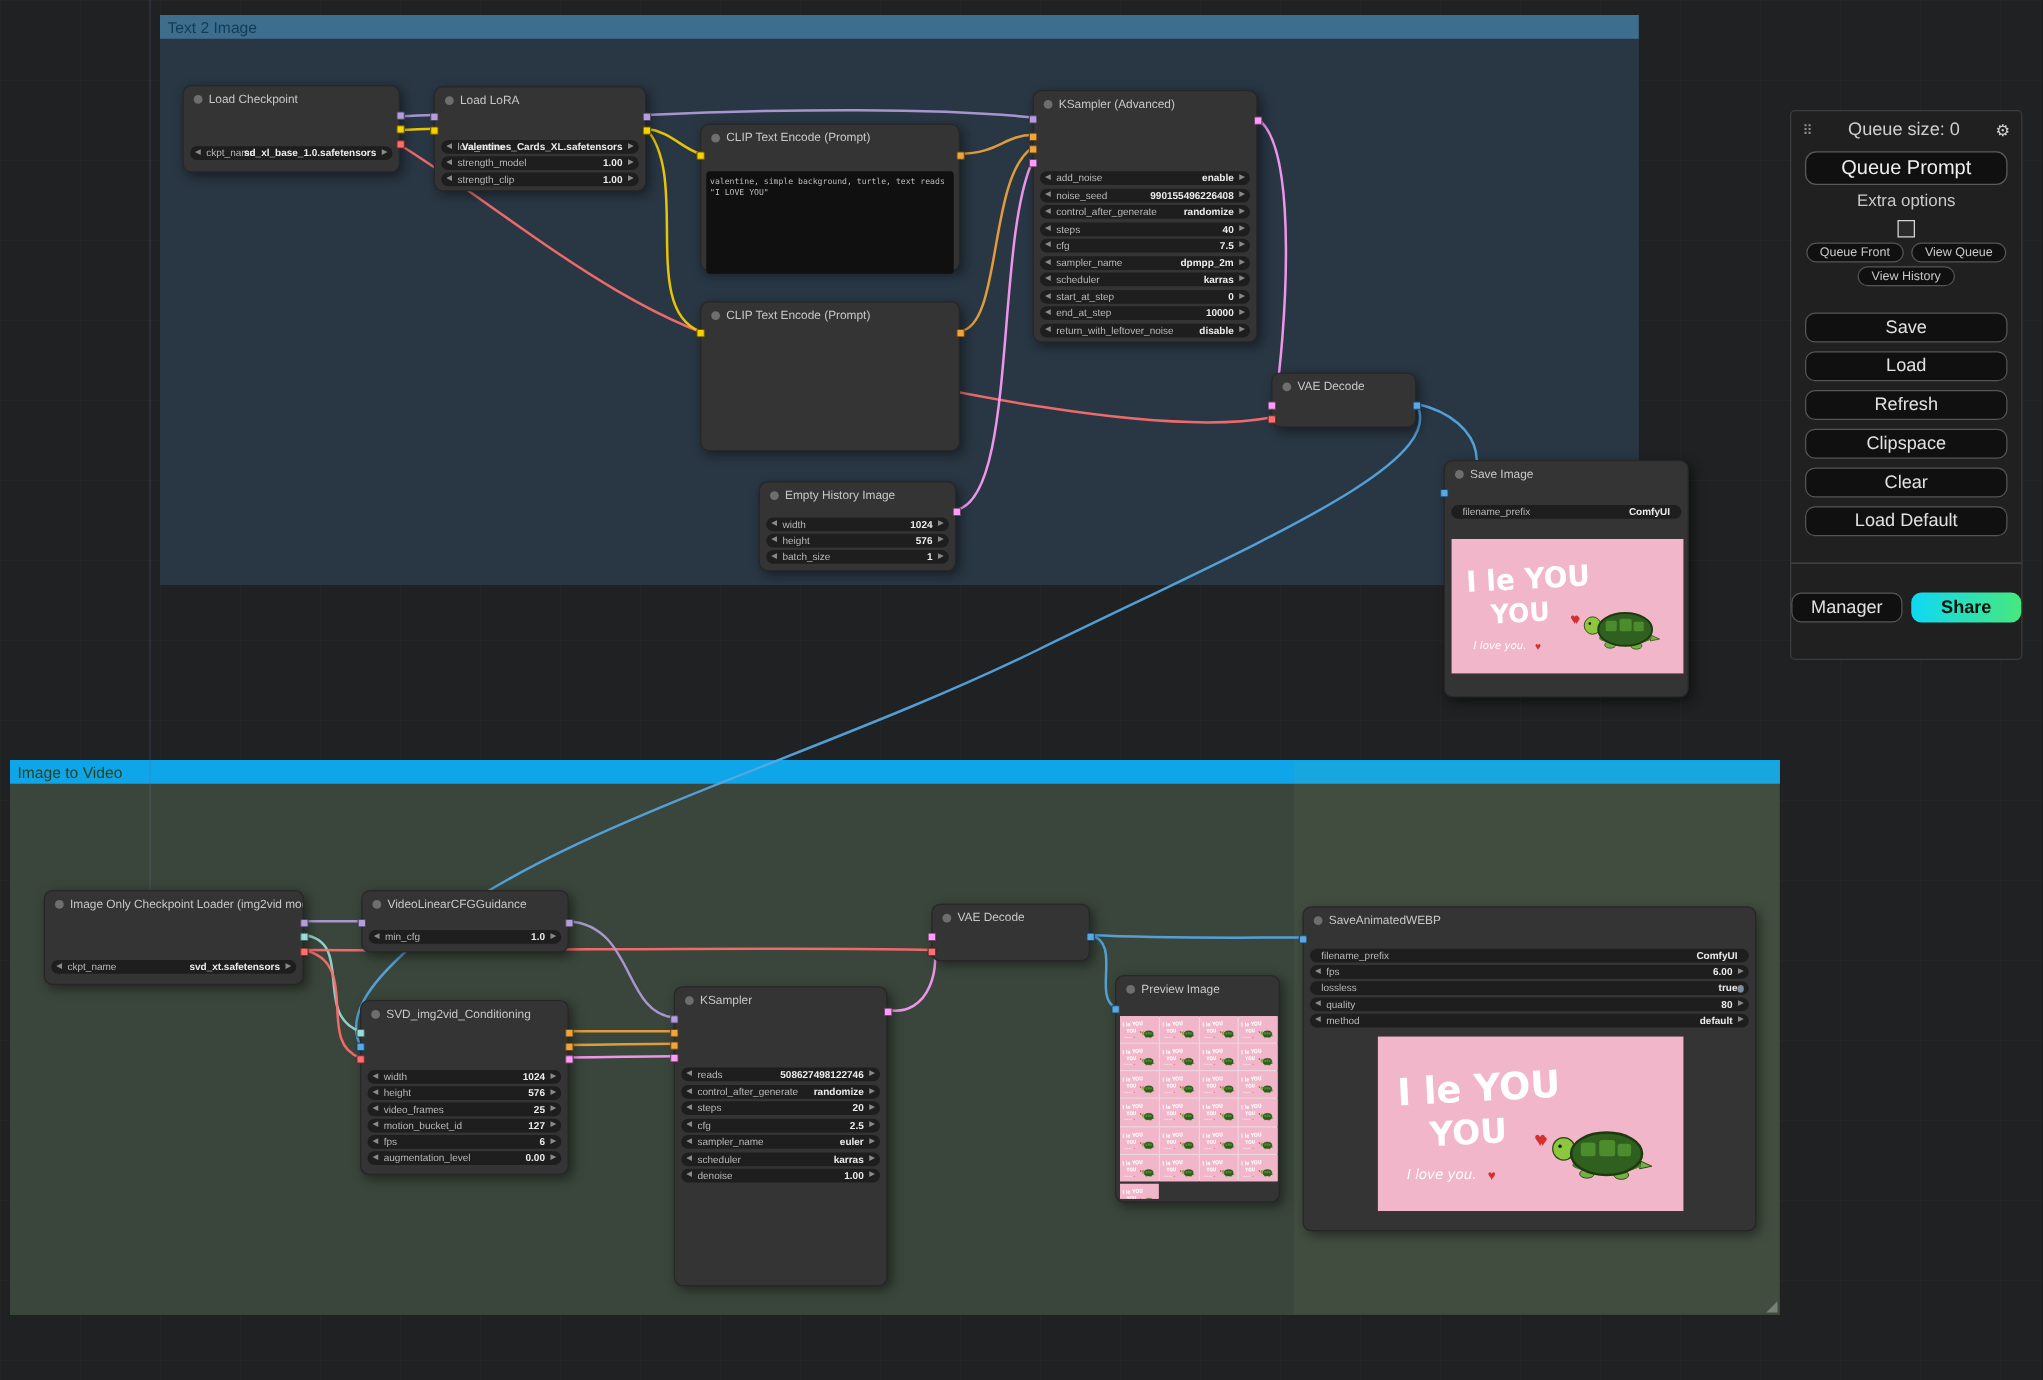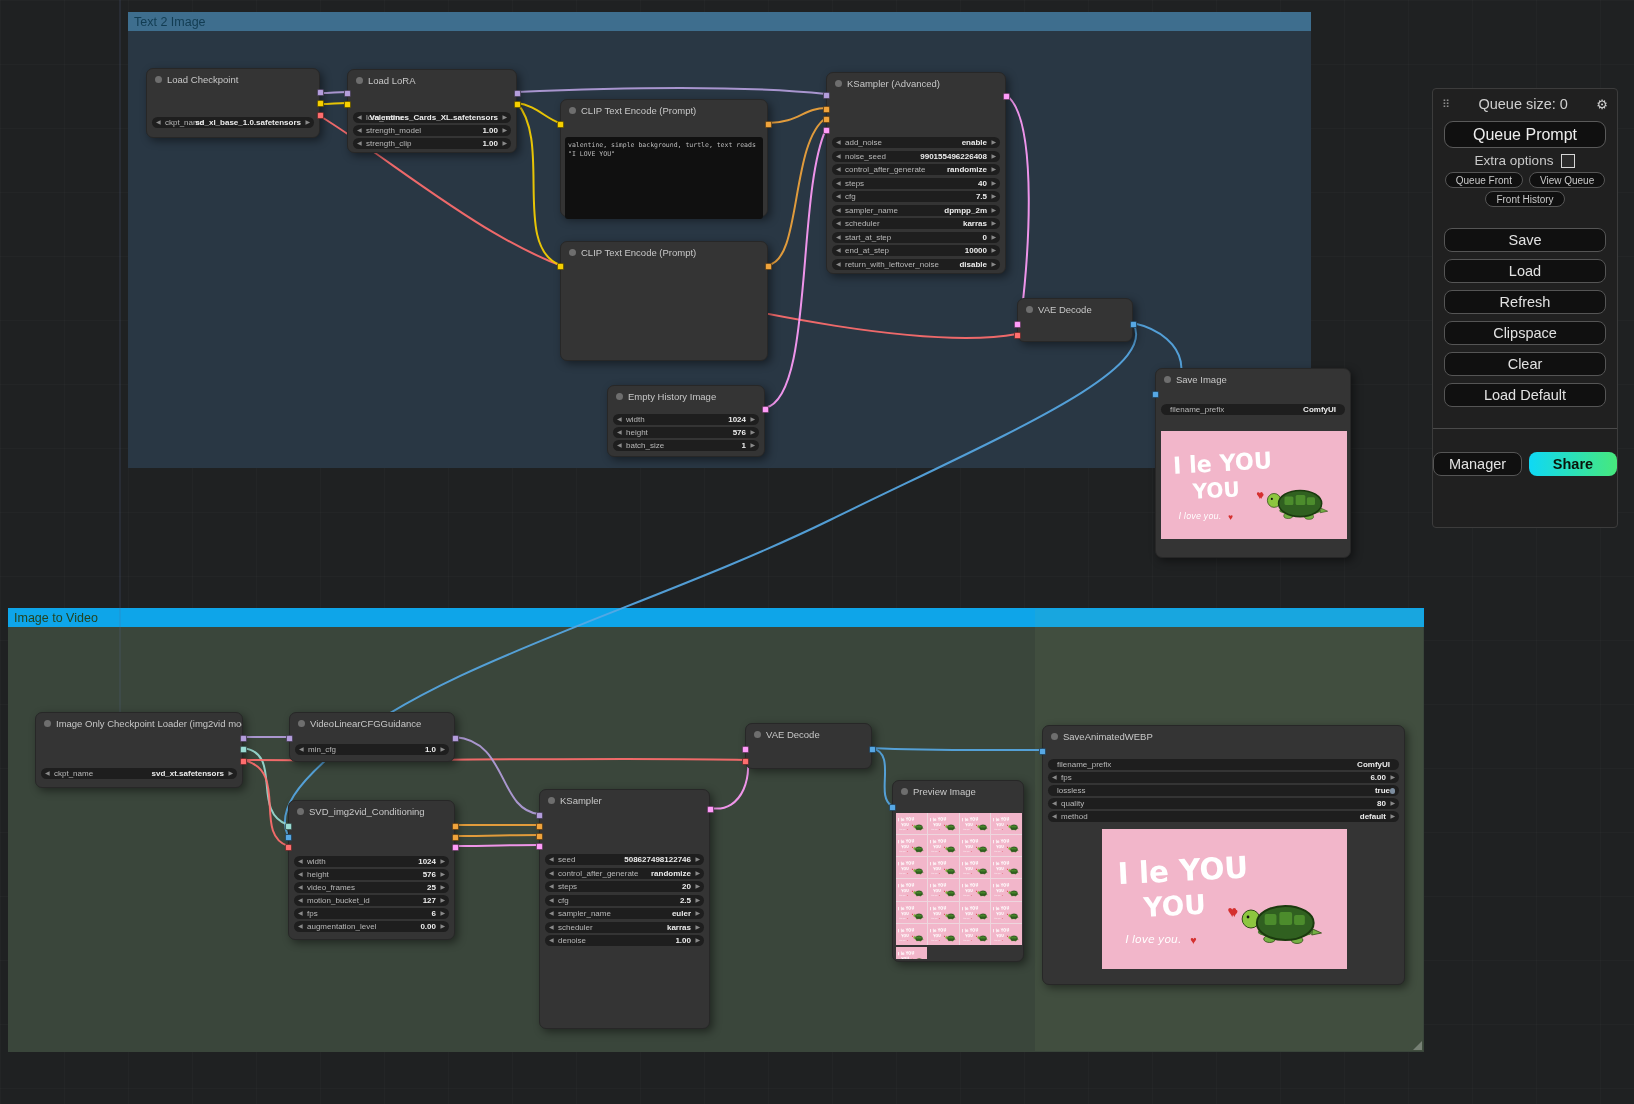--- a/index.html
+++ b/index.html
@@ -31,21 +31,21 @@
   .gcell{overflow:hidden;background:#f2b6ca;}
   .gcell svg{display:block;width:100%;height:100%;}
   .pstrip{position:absolute;overflow:hidden;background:#f2b6ca;}
   
   .sidebar{position:absolute;left:1432px;top:88px;width:186px;height:440px;z-index:10;background:#202020;border:1px solid #3c3c3c;border-radius:4px;box-sizing:border-box;color:#ddd;}
   .sb-row1{display:flex;align-items:center;padding:7px 9px 2px;}
   .drag{font-size:11px;color:#8f8f8f;cursor:grab;}
   .qsize{flex:1;text-align:center;font-size:14.5px;color:#cfcfcf;}
   .gear{font-size:13px;color:#d0d0d0;cursor:pointer;}
   .qp{display:block;width:162px;margin:7px auto 5px;height:27px;background:#101010;color:#eee;border:1px solid #5a5a5a;border-radius:9px;font-size:16px;font-family:inherit;}
-  .extra{display:flex;align-items:center;justify-content:center;gap:8px;color:#c9c9c9;font-size:13.5px;margin:3px 0 4px;}
+  .extra{display:flex;align-items:center;justify-content:center;gap:8px;color:#c9c9c9;font-size:13.5px;margin:3px 0 4px;flex-direction:column;}
   .cb{width:12px;height:12px;border:1px solid #d6d6d6;background:#2b2b2b;display:inline-block;}
   .smallrow{display:flex;justify-content:center;gap:6px;margin:3px 0;}
   .sbtn-sm{background:#101010;color:#c9c9c9;border:1px solid #555;border-radius:8px;font-size:10px;height:16px;line-height:13px;padding:0 10px;font-family:inherit;}
   .stack{margin-top:21px;display:flex;flex-direction:column;gap:7px;align-items:center;}
   .sbtn{width:162px;height:24px;background:#101010;color:#e2e2e2;border:1px solid #555;border-radius:8px;font-size:14.5px;font-family:inherit;}
   .sep{border:none;border-top:1px solid #4a4a4a;margin:21px 0 0;}
   .stack2{margin-top:23px;display:flex;flex-direction:row;gap:7px;align-items:center;}
   .share{background:linear-gradient(90deg,#0fd8f5,#47e87c);color:#0a140a;font-weight:bold;border:none;}
 </style>
 </head>
@@ -61,21 +61,21 @@
     <button class="qp">Queue Prompt</button>
     <div class="extra">
       <span>Extra options</span>
       <span class="cb"></span>
     </div>
     <div class="smallrow">
       <button class="sbtn-sm">Queue Front</button>
       <button class="sbtn-sm">View Queue</button>
     </div>
     <div class="smallrow">
-      <button class="sbtn-sm">Front History</button>
+      <button class="sbtn-sm">View History</button>
     </div>
     <div class="stack">
       <button class="sbtn">Save</button>
       <button class="sbtn">Load</button>
       <button class="sbtn">Refresh</button>
       <button class="sbtn">Clipspace</button>
       <button class="sbtn">Clear</button>
       <button class="sbtn">Load Default</button>
     </div>
     <hr class="sep">
@@ -412,21 +412,21 @@
         <span>KSampler</span>
       </div>
       <div class="port" style="left: -4px; top: 22px; background: rgb(179, 157, 219);"></div>
       <div class="port" style="left: -4px; top: 33px; background: rgb(240, 164, 60);"></div>
       <div class="port" style="left: -4px; top: 43px; background: rgb(240, 164, 60);"></div>
       <div class="port" style="left: -4px; top: 53px; background: rgb(255, 156, 249);"></div>
       <div class="port" style="left: 167px; top: 16px; background: rgb(255, 156, 249);"></div>
       <div class="wrow" style="top: 64px;">
         <span class="arr l">◀</span>
         <span class="arr r">▶</span>
-        <span class="wl">seed</span>
+        <span class="wl">reads</span>
         <span class="wv">508627498122746</span>
       </div>
       <div class="wrow" style="top: 77.5px;">
         <span class="arr l">◀</span>
         <span class="arr r">▶</span>
         <span class="wl">control_after_generate</span>
         <span class="wv">randomize</span>
       </div>
       <div class="wrow" style="top: 91px;">
         <span class="arr l">◀</span>

